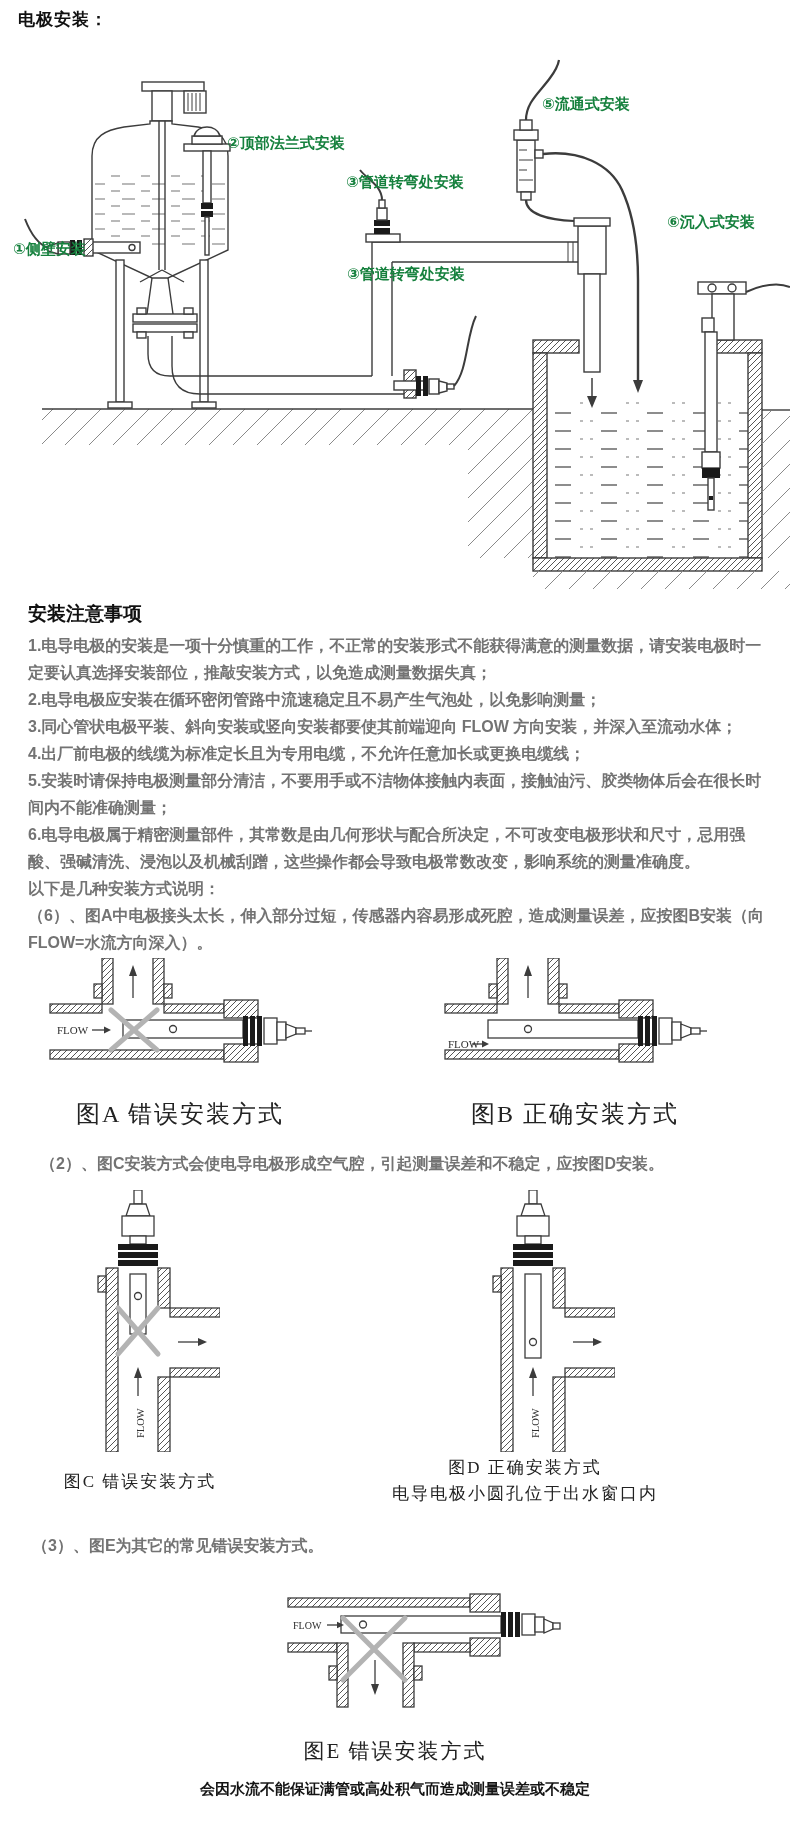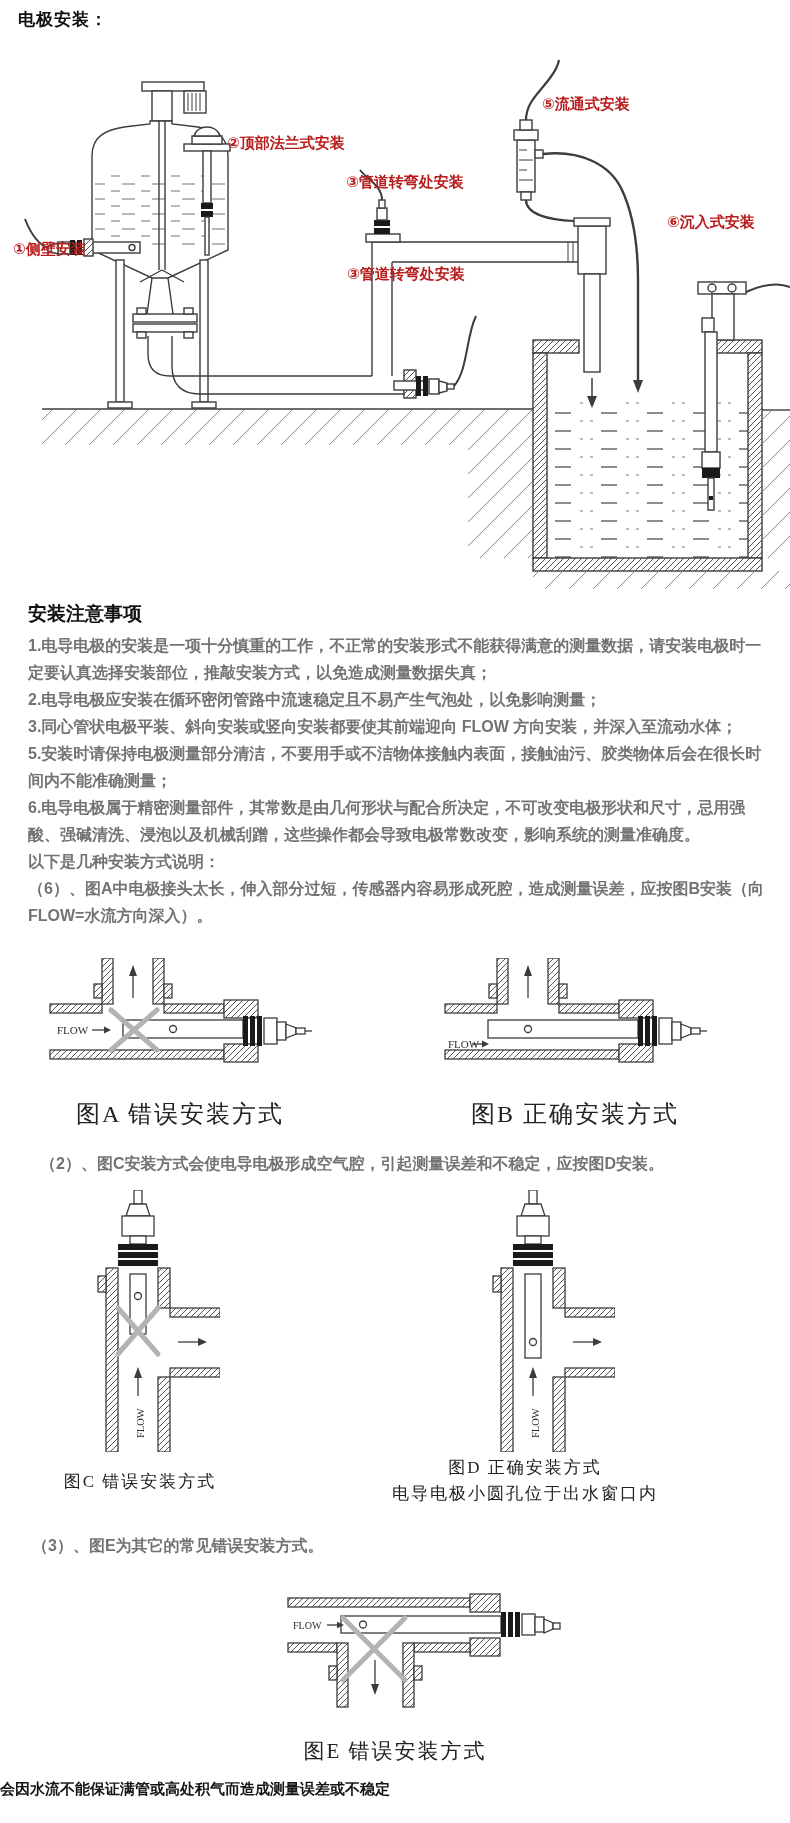--- a/index.html
+++ b/index.html
@@ -3,31 +3,31 @@
 <meta charset="utf-8">
 <style>
   html,body { margin:0; padding:0; }
   body {
     width:790px; height:1823px; background:#ffffff; position:relative;
     font-family:"Liberation Sans","DejaVu Sans",sans-serif; color:#111;
     overflow:hidden;
   }
   .abs { position:absolute; }
   .page-title { font-size:17px; font-weight:bold; letter-spacing:1px; }
-  .dlabel { font-size:15px; font-weight:bold; white-space:nowrap; color:#b91c1c; }
+  .dlabel { font-size:15px; font-weight:bold; white-space:nowrap; color:#15803d; }
   .notes { width:748px; }
   .notes h2 { margin:0 0 5px 0; font-size:19px; font-weight:bold; }
   .notes p { margin:0; font-size:16px; line-height:27px; font-weight:bold; color:#737373; }
   .cap {
     font-family:"Liberation Serif","DejaVu Serif",serif; font-weight:normal;
     text-align:center; letter-spacing:2px; color:#222; white-space:nowrap;
   }
   .cap-lg { font-size:24px; }
   .cap-md { font-size:17px; }
-  .footer-note { font-size:15px; font-weight:bold; text-align:left; color:#141414;font-family:Liberation Serif, serif; }
+  .footer-note { font-size:15px; font-weight:bold; text-align:center; color:#141414;font-family:Liberation Serif, serif; }
   svg { display:block; }
   svg text { font-family:"Liberation Serif","DejaVu Serif",serif; fill:#2e2e2e; }
 </style>
 </head>
 <body>
 
 <div class="abs page-title" style="left:18px;top:8px">电极安装：</div>
 
 <svg class="abs" style="left:0;top:30px" width="790" height="565" viewBox="0 0 790 565">
   <defs>
@@ -177,20 +177,21 @@
 <div class="abs dlabel" style="left:347px;top:265px">③管道转弯处安装</div>
 <div class="abs dlabel" style="left:346px;top:173px">③管道转弯处安装</div>
 <div class="abs dlabel" style="left:542px;top:95px">⑤流通式安装</div>
 <div class="abs dlabel" style="left:667px;top:213px">⑥沉入式安装</div>
 
 <div class="abs notes" style="left:28px;top:601px">
   <h2>安装注意事项</h2>
   <p>1.电导电极的安装是一项十分慎重的工作，不正常的安装形式不能获得满意的测量数据，请安装电极时一定要认真选择安装部位，推敲安装方式，以免造成测量数据失真；</p>
   <p>2.电导电极应安装在循环密闭管路中流速稳定且不易产生气泡处，以免影响测量；</p>
   <p>3.同心管状电极平装、斜向安装或竖向安装都要使其前端迎向 FLOW 方向安装，并深入至流动水体；</p>
+  <p>4.出厂前电极的线缆为标准定长且为专用电缆，不允许任意加长或更换电缆线；</p>
   <p>5.安装时请保持电极测量部分清洁，不要用手或不洁物体接触内表面，接触油污、胶类物体后会在很长时间内不能准确测量；</p>
   <p>6.电导电极属于精密测量部件，其常数是由几何形状与配合所决定，不可改变电极形状和尺寸，忌用强酸、强碱清洗、浸泡以及机械刮蹭，这些操作都会导致电极常数改变，影响系统的测量准确度。</p>
   <p>以下是几种安装方式说明：</p>
   <p>（6）、图A中电极接头太长，伸入部分过短，传感器内容易形成死腔，造成测量误差，应按图B安装（向FLOW=水流方向深入）。</p>
 </div>
 
 <svg class="abs" style="left:45px;top:958px" width="270" height="132" viewBox="0 0 270 132">
   <defs>
     <pattern id="ha" width="6" height="6" patternUnits="userSpaceOnUse">
       <rect width="6" height="6" fill="#fff"></rect>

